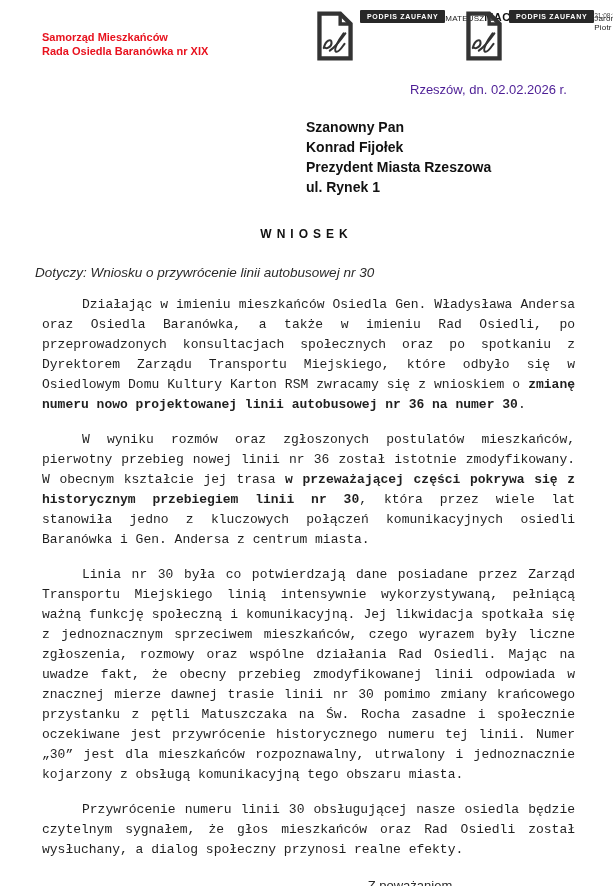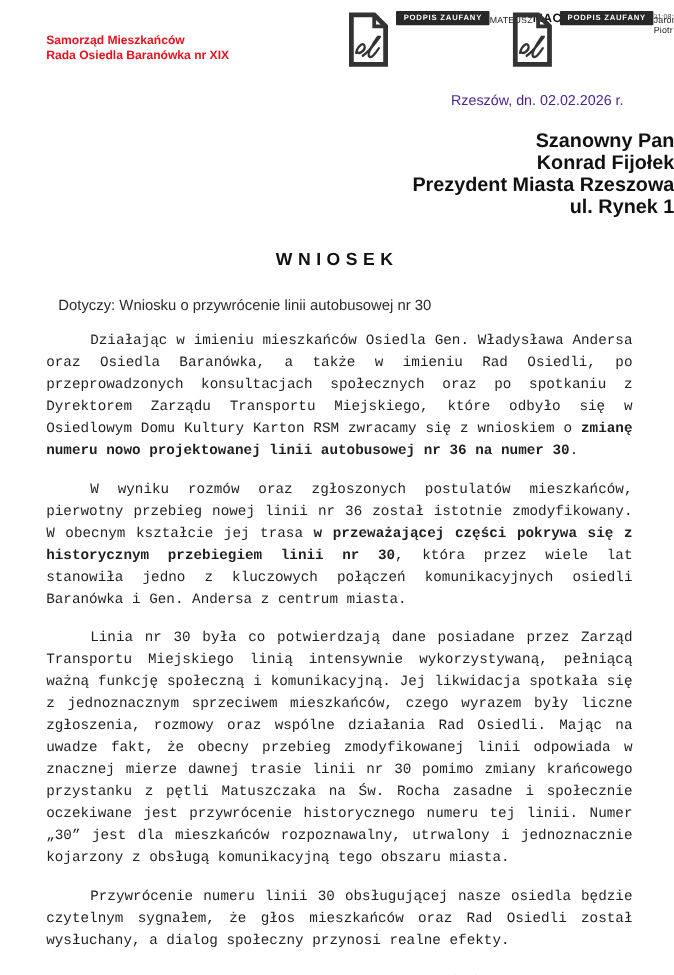--- a/index.html
+++ b/index.html
@@ -35,24 +35,24 @@
     background: #282828; color: #ffffff;
     font-size: 7px; font-weight: bold; letter-spacing: 0.7px;
     padding: 3px 7px 3px 7px; border-radius: 1px; white-space: nowrap;
   }
   .stamp-name1 { font-size: 8px; margin-top: 4px; color: #1a1a1a; letter-spacing: 0.2px; }
   .stamp-name2 { font-size: 11px; font-weight: bold; color: #111; letter-spacing: 0.4px; margin-top: 1px; }
   .stamp-ts { font-size: 6.5px; color: #4a4a4a; margin-top: 2px; white-space: nowrap; }
   .stamp-disc { font-size: 6.5px; color: #8d8d8d; margin-top: 4px; line-height: 8px; width: 96px; }
   
   .dateline { margin: 16px 0 0 410px; font-size: 13px; color: #4c1d95; }
-  .recipient { margin: 20px 0 0 306px; font-size: 18px; font-weight: bold; line-height: 20px; color: #111; text-align: right; }
+  .recipient { margin: 20px 0 0 306px; font-size: 14px; font-weight: bold; line-height: 20px; color: #111; }
   
-  .doc-title { margin-top: 30px; text-align: center; font-size: 16px; font-weight: bold; letter-spacing: 5px; color: #111; }
-  .subject { margin: 24px 38px 0 53px; font-size: 13.5px; color: #2a2a2a; }
+  .doc-title { margin-top: 30px; text-align: center; font-size: 12px; font-weight: bold; letter-spacing: 5px; color: #111; }
+  .subject { margin: 24px 38px 0 35px; font-style: italic; font-size: 13.5px; color: #2a2a2a; }
   
   .body-text { margin: 0 38px 0 42px; font-size: 13px; line-height: 20px; text-align: justify; color: #1f1f1f; }
   .body-text p { margin: 15px 0 0 0; text-indent: 40px; font-family: Liberation Mono, monospace; }
   .bold { font-weight: bold; }
   
   .closing { margin: 18px 0 16px 300px; width: 220px; text-align: center; font-size: 13px; color: #2a2a2a; }
   .sig-row { display: flex; margin-top: 26px; gap: 21px; }
   .sig-col { text-align: center; }
   .sig-col.left { margin-left: 30px; width: 200px; }
   .sig-col.right { margin-left: 70px; width: 220px; }

